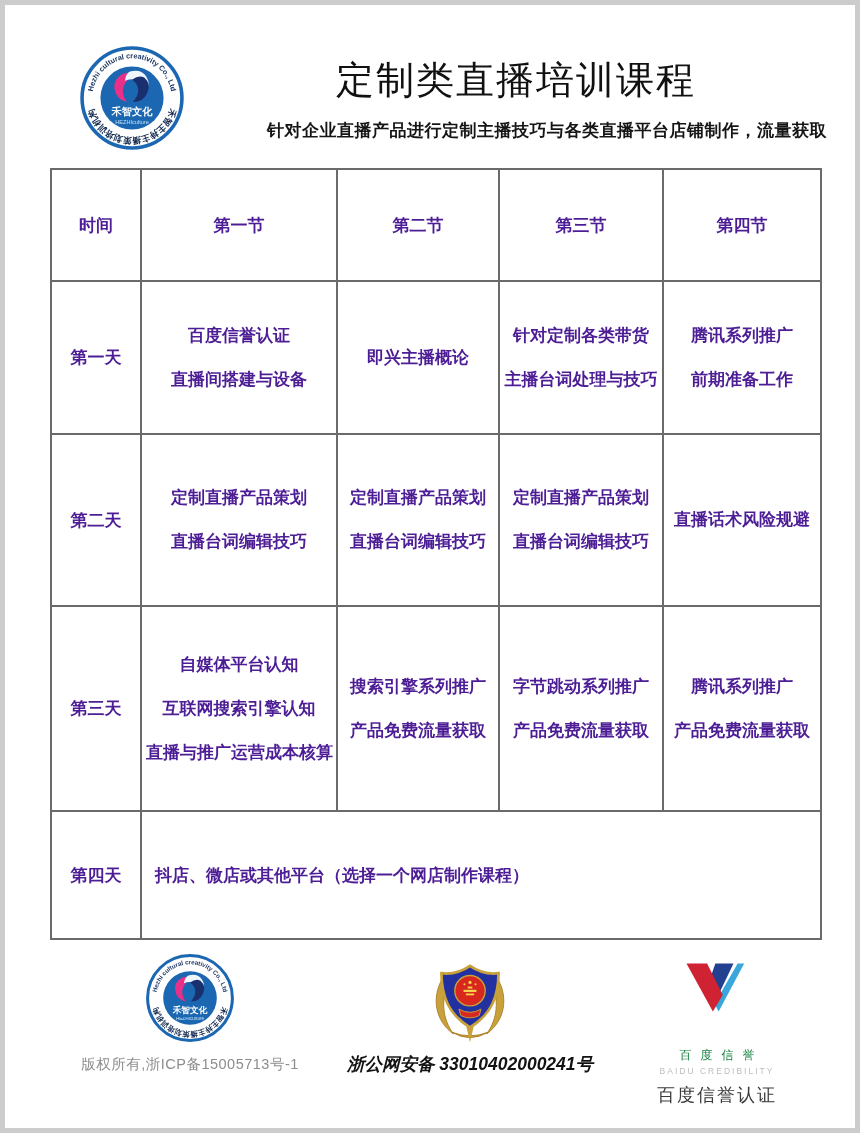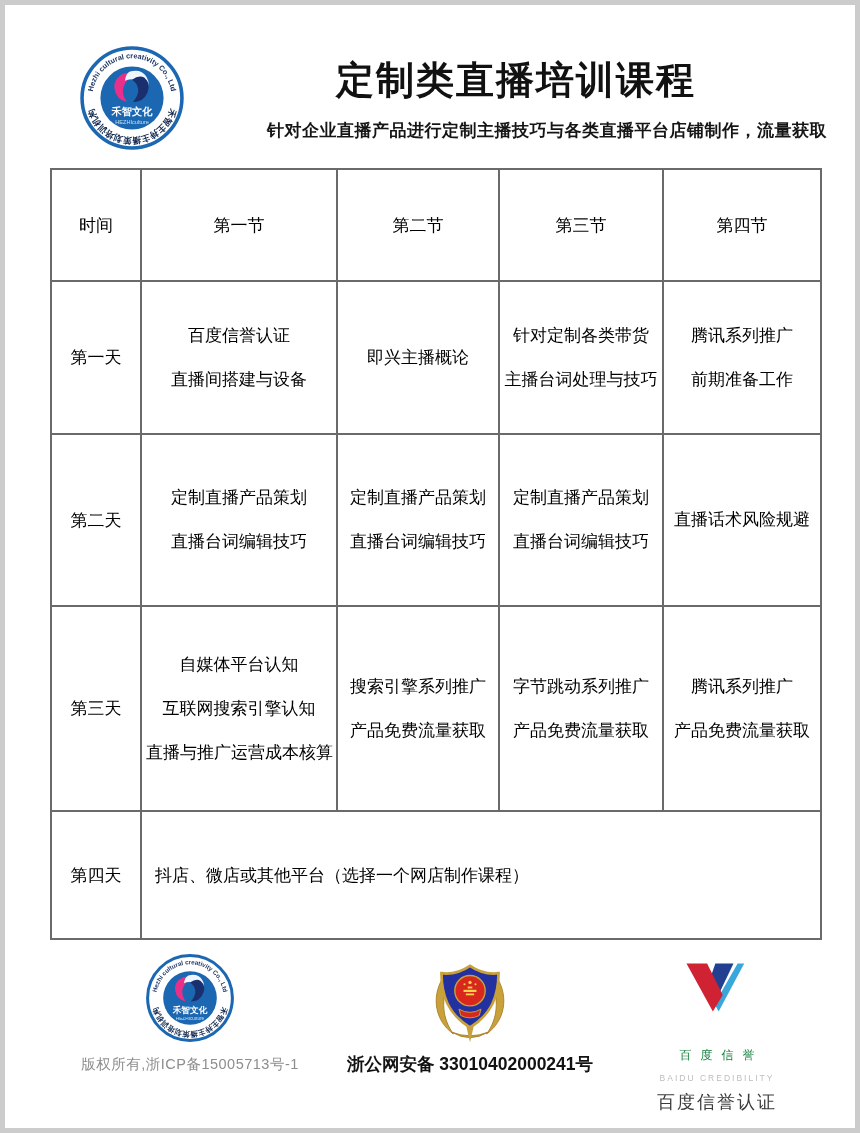--- a/index.html
+++ b/index.html
@@ -10,52 +10,52 @@
     background:#ffffff;
     border:5px solid #cccccc;
     box-sizing:border-box;
     font-family:"Liberation Sans","DejaVu Sans",sans-serif;
     color:#141414;
     overflow:hidden;
   }
   
   .hezhi-logo{position:absolute;left:74px;top:40px;width:106px;height:106px;}
   .title-block{position:absolute;left:200px;right:28px;top:50px;text-align:center;}
-  .main-title{margin:0;font-size:38px;font-weight:bold;letter-spacing:2px;color:#111;}
+  .main-title{margin:0;font-size:38px;font-weight:normal;letter-spacing:2px;color:#111;}
   .sub-title{margin-top:13px;font-size:17px;font-weight:bold;color:#151515;letter-spacing:0.5px;text-align:right;}
   
   .course-table{
     position:absolute;left:45px;top:163px;width:770px;
     border-collapse:collapse;table-layout:fixed;
   }
   .course-table td{
     border:2px solid #6a6a6a;
     text-align:center;vertical-align:middle;
-    font-size:17px;font-weight:normal;color:#000000;
+    font-size:17px;font-weight:bold;color:#4c1d95;
     padding:16px 4px;box-sizing:border-box;
   }
   .row-head{height:112px;}
   .row-d1{height:153px;}
   .row-d2{height:172px;}
   .row-d3{height:205px;}
   .row-d4{height:128px;}
   .cell-line{line-height:44px;white-space:nowrap;}
   .merged-cell{text-align:left !important;padding-left:13px !important;}
   
   .footer-block{position:absolute;top:948px;text-align:center;}
   .f-left{left:45px;width:280px;}
   .f-center{left:325px;width:280px;}
   .f-right{left:612px;width:200px;}
   .f-left .hezhi-logo-small{width:90px;height:90px;}
   .copyright-text{margin-top:8px;font-size:14.5px;color:#8d8d8d;letter-spacing:0.5px;}
   .police-badge{width:92px;height:92px;}
-  .police-text{margin-top:3px;font-size:17.5px;font-weight:bold;color:#121212;}
+  .police-text{margin-top:3px;font-size:17.5px;font-weight:bold;color:#121212;font-style:italic;}
   .baidu-logo{width:86px;height:66px;margin-top:4px;}
   .baidu-cn{font-size:12px;color:#15803d;letter-spacing:9px;text-indent:9px;margin-top:20px;}
-  .baidu-en{font-size:8.5px;color:#bdbdbd;letter-spacing:2px;margin-top:9px;}
+  .baidu-en{font-size:8.5px;color:#bdbdbd;letter-spacing:2px;margin-top:2px;}
   .baidu-cert{font-size:18px;color:#3a3a3a;font-weight:normal;letter-spacing:2px;margin-top:7px;}
 </style>
 </head>
 <body>
 
 <div class="page">
 
   <svg class="hezhi-logo" viewBox="0 0 104 104">
     <defs>
       <path id="arcTop" d="M 13,52 A 39,39 0 0 1 91,52"></path>

